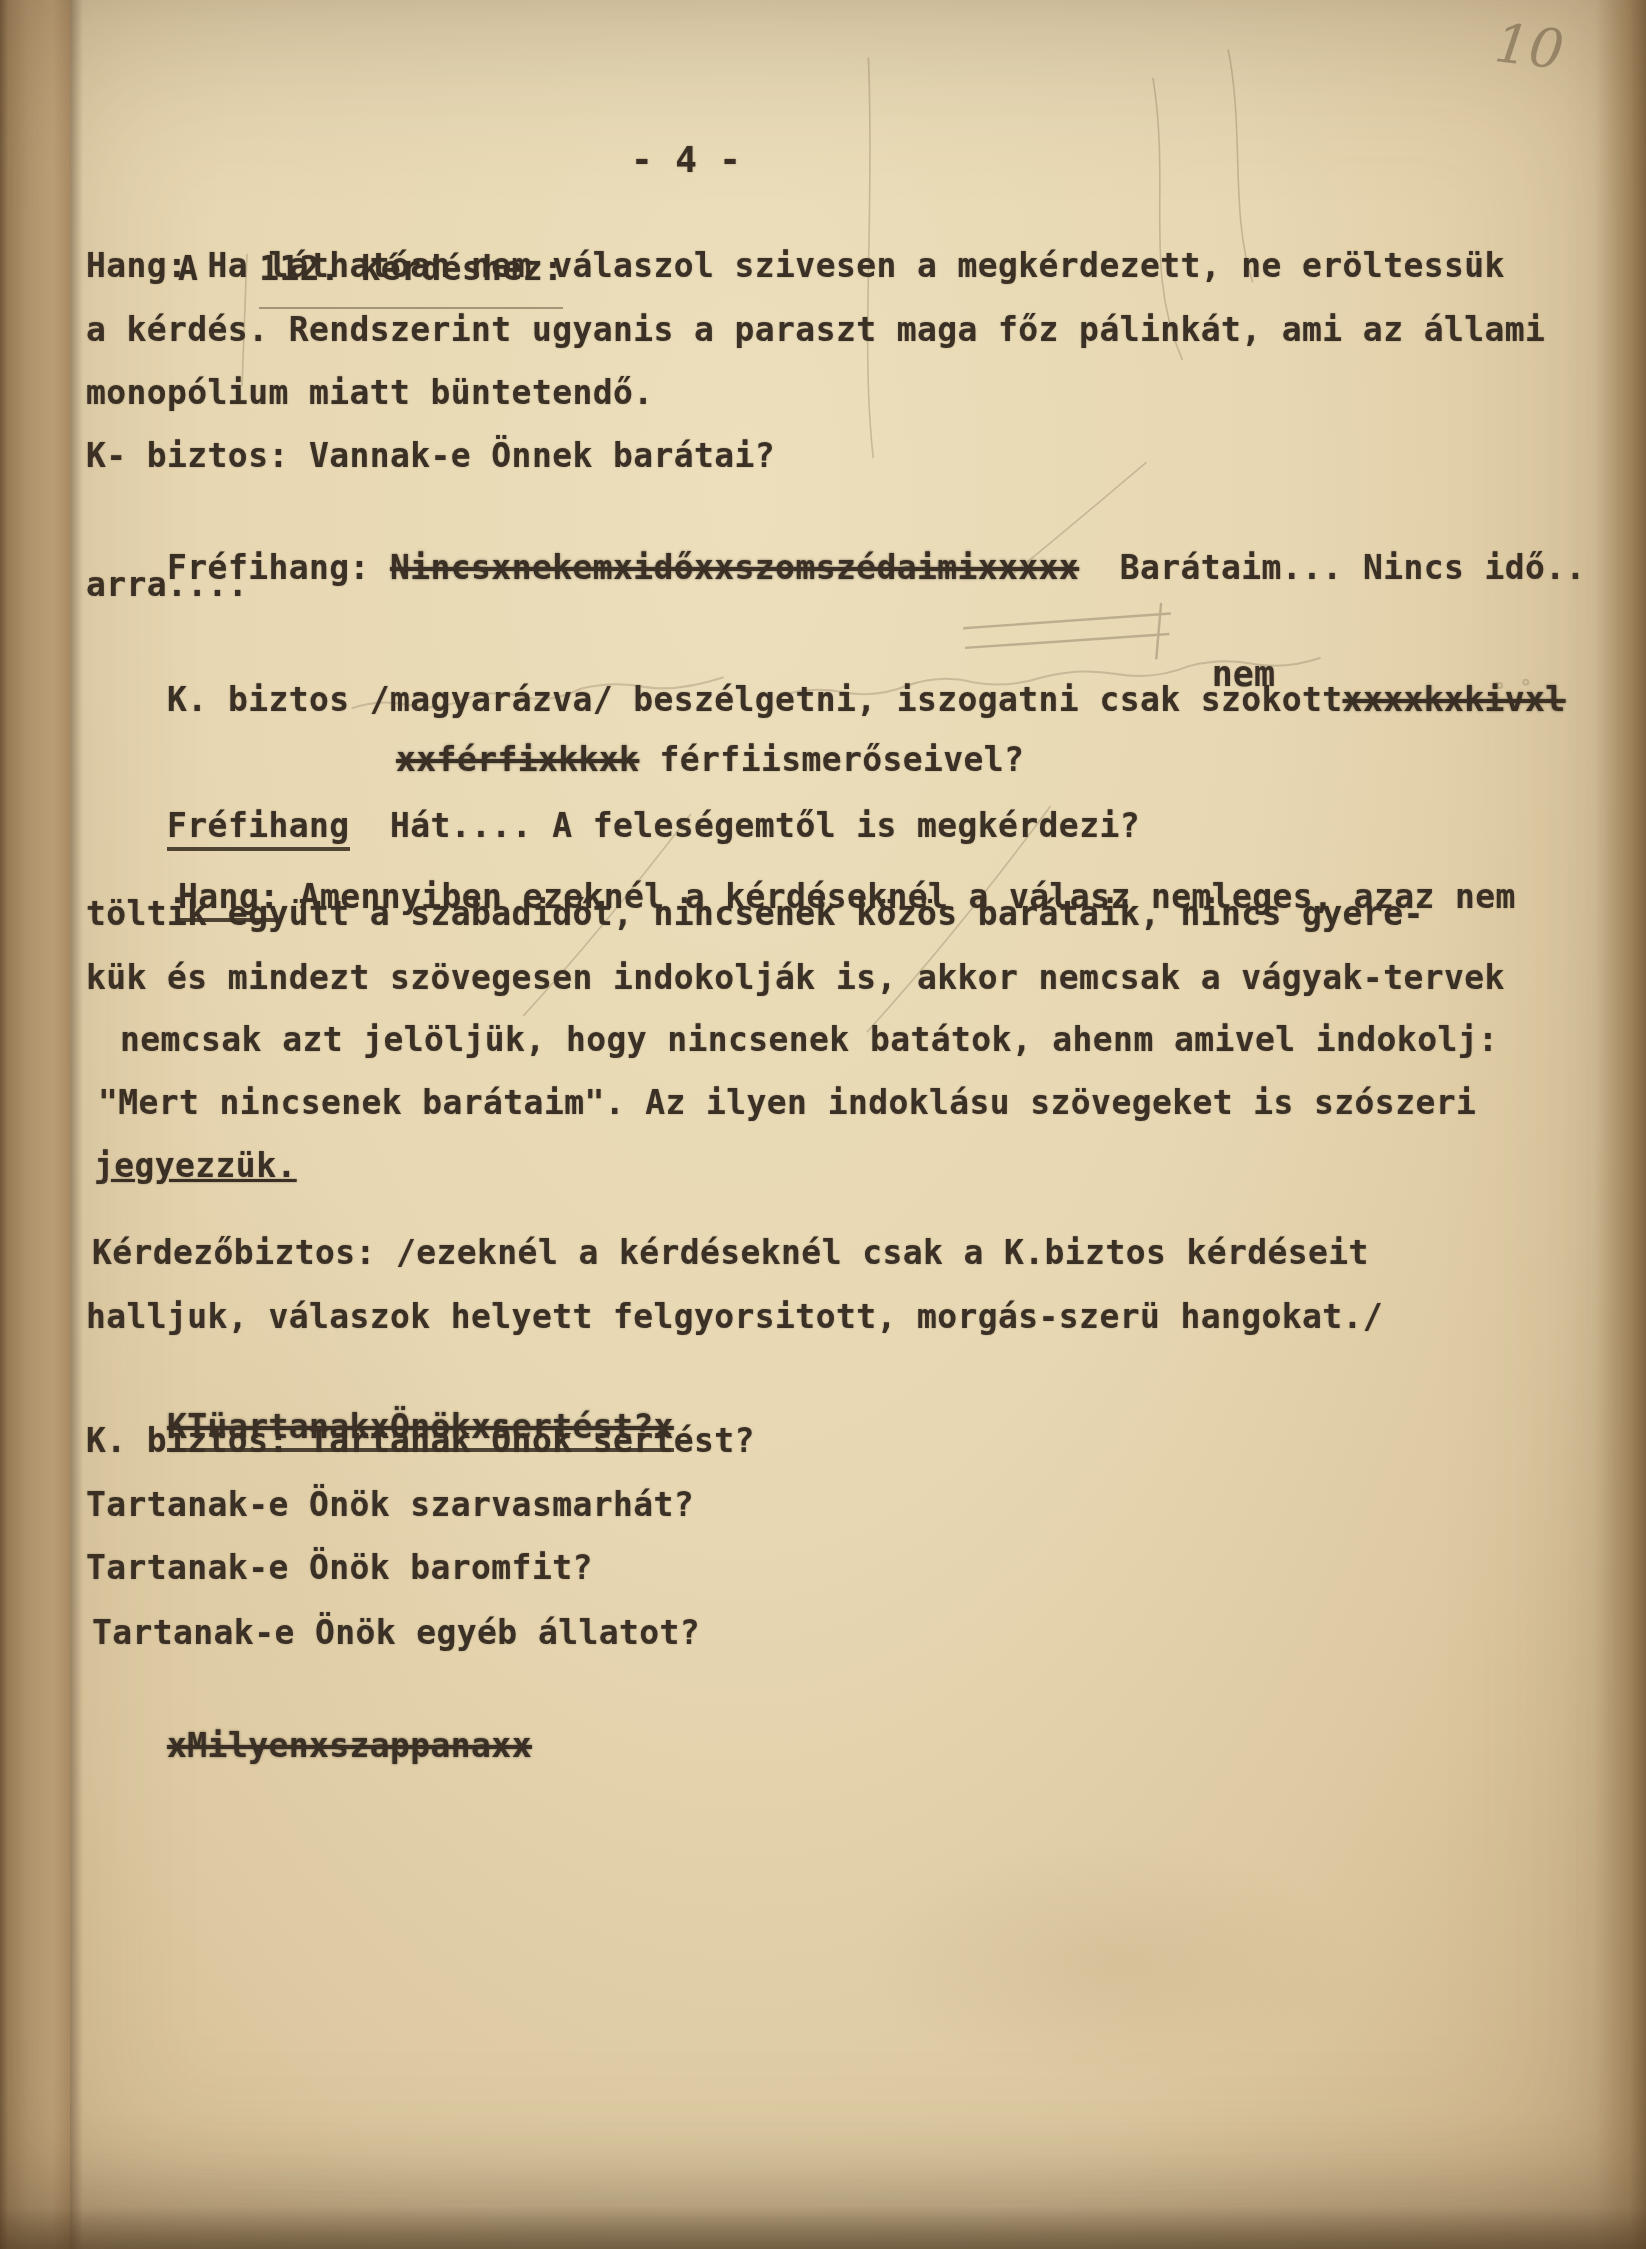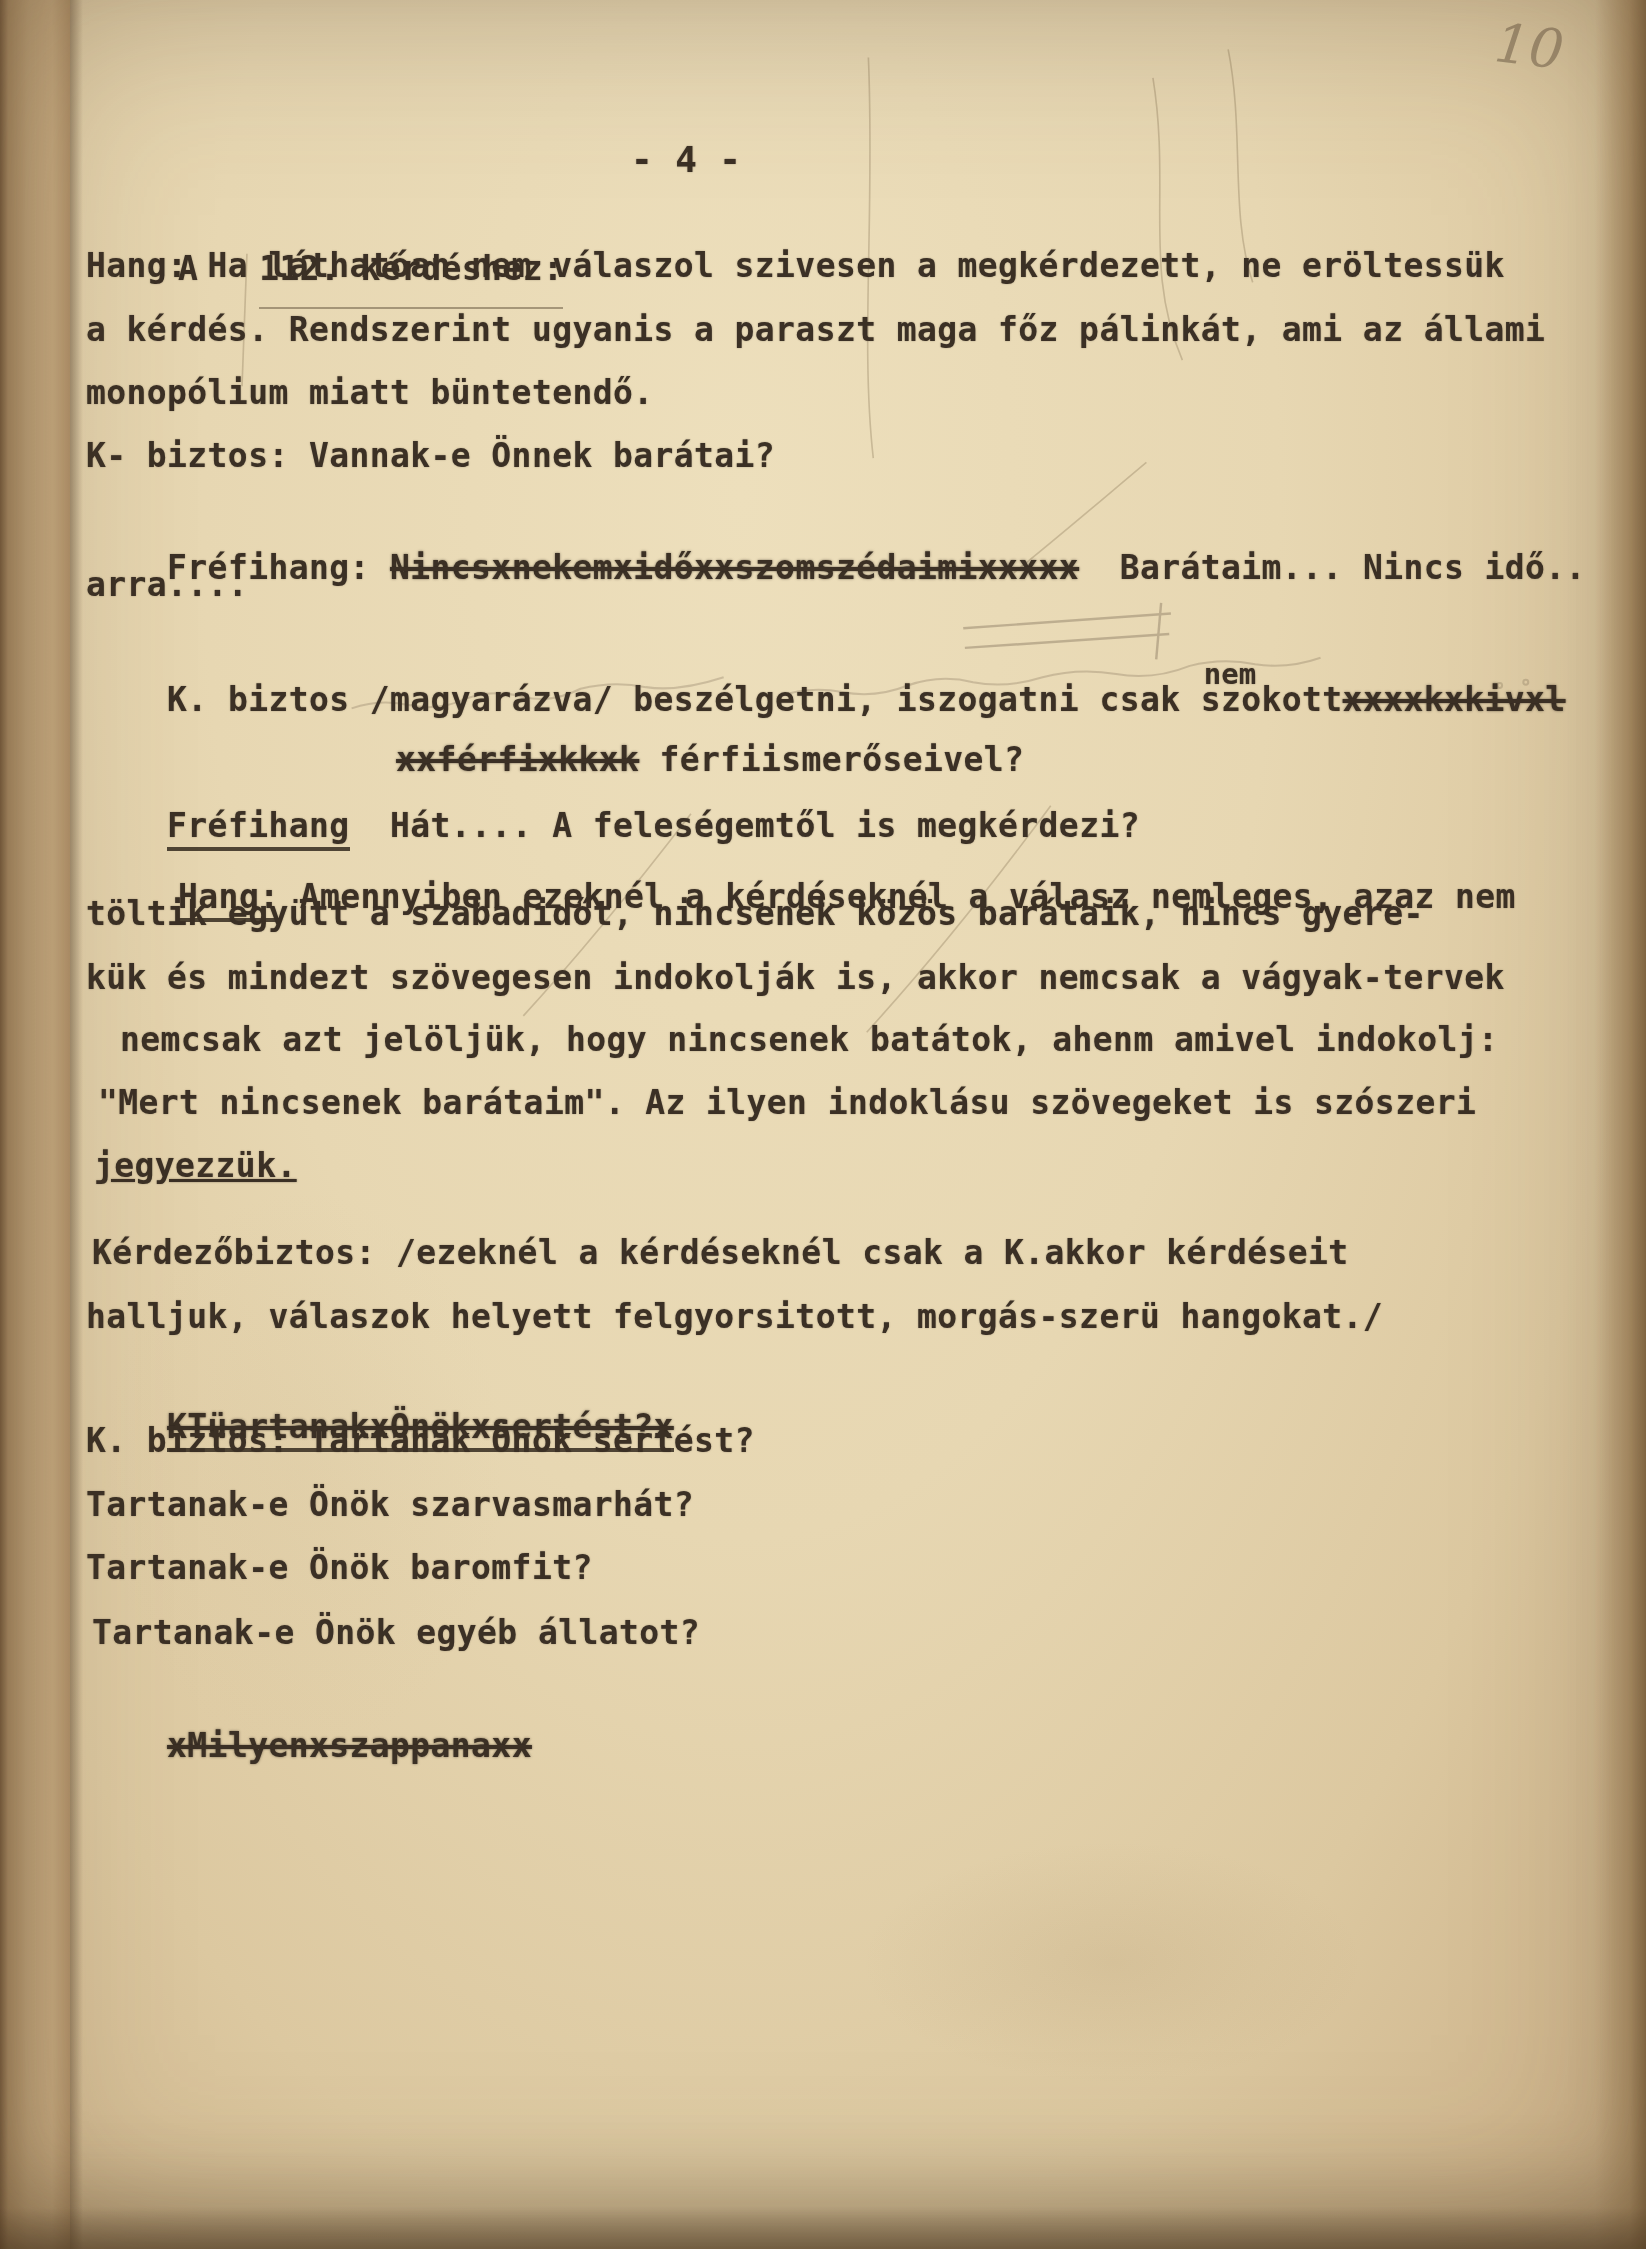--- a/index.html
+++ b/index.html
@@ -20,21 +20,21 @@
     background:linear-gradient(0deg,rgba(62,44,26,.55),rgba(62,44,26,0));}
   .stain{position:absolute;pointer-events:none;border-radius:50%;}
 
   .line{position:absolute;white-space:pre;font-size:33px;font-weight:bold;
     color:#3b3025;text-shadow:0 0 1.6px rgba(59,48,37,.45);letter-spacing:0.4px;line-height:46px;}
   .pageno{font-size:36px;}
   .strike{text-decoration:line-through;text-decoration-thickness:4.1px;text-shadow:0 0 2.5px rgba(40,32,24,.6);}
   .tunder{border-bottom:4.1px solid rgba(52,42,31,.85);padding-bottom:1.6px;}
   .punder{border-bottom:2.5px solid rgba(108,92,70,.55);padding-bottom:19px;}
   .rel{position:relative;}
-  .above{position:absolute;left:3px;top:-29.4px;font-size:29px;letter-spacing:0;}
+  .above{position:absolute;left:11px;top:-29.4px;font-size:35px;letter-spacing:0;}
   .handmark{position:absolute;left:1495px;top:14.7px;
     font-family:"DejaVu Serif","Liberation Serif",serif;font-style:italic;font-size:54px;
     color:rgba(112,94,72,.55);transform:rotate(7deg);}
   .creases{position:absolute;left:0;top:0;pointer-events:none;}
 </style>
 </head>
 <body>
 
 <div class="photo">
   <div class="left-strip"></div>
@@ -100,21 +100,21 @@
 
   <div class="line" style="left:97px;top:828px;">
     <span class="tunder">Hang:</span><span> Amennyiben ezeknél a kérdéseknél a válasz nemleges, azaz nem</span>
   </div>
   <div class="line" style="left:86px;top:891px;">töltik együtt a szabadidőt, nincsenek közös barátaik, nincs gyere-</div>
   <div class="line" style="left:86px;top:955px;">kük és mindezt szövegesen indokolják is, akkor nemcsak a vágyak-tervek</div>
   <div class="line" style="left:120px;top:1017px;">nemcsak azt jelöljük, hogy nincsenek batátok, ahenm amivel indokolj:</div>
   <div class="line" style="left:98px;top:1080px;">"Mert nincsenek barátaim". Az ilyen indoklásu szövegeket is szószeri</div>
   <div class="line" style="left:94px;top:1143px;text-decoration:underline;">jegyezzük.</div>
 
-  <div class="line" style="left:92px;top:1230px;">Kérdezőbiztos: /ezeknél a kérdéseknél csak a K.akkor kérdéseit</div>
+  <div class="line" style="left:92px;top:1230px;">Kérdezőbiztos: /ezeknél a kérdéseknél csak a K.biztos kérdéseit</div>
   <div class="line" style="left:86px;top:1294px;">halljuk, válaszok helyett felgyorsitott, morgás-szerü hangokat./</div>
 
   <div class="line" style="left:86px;top:1358px;">
     <span class="strike tunder">KTüartanakxÖnökxsertést?x</span>
   </div>
 
   <div class="line" style="left:86px;top:1418px;">K. biztos: Tartanak Önök sertést?</div>
   <div class="line" style="left:86px;top:1482px;">Tartanak-e Önök szarvasmarhát?</div>
   <div class="line" style="left:86px;top:1545px;">Tartanak-e Önök baromfit?</div>
   <div class="line" style="left:92px;top:1610px;">Tartanak-e Önök egyéb állatot?</div>

